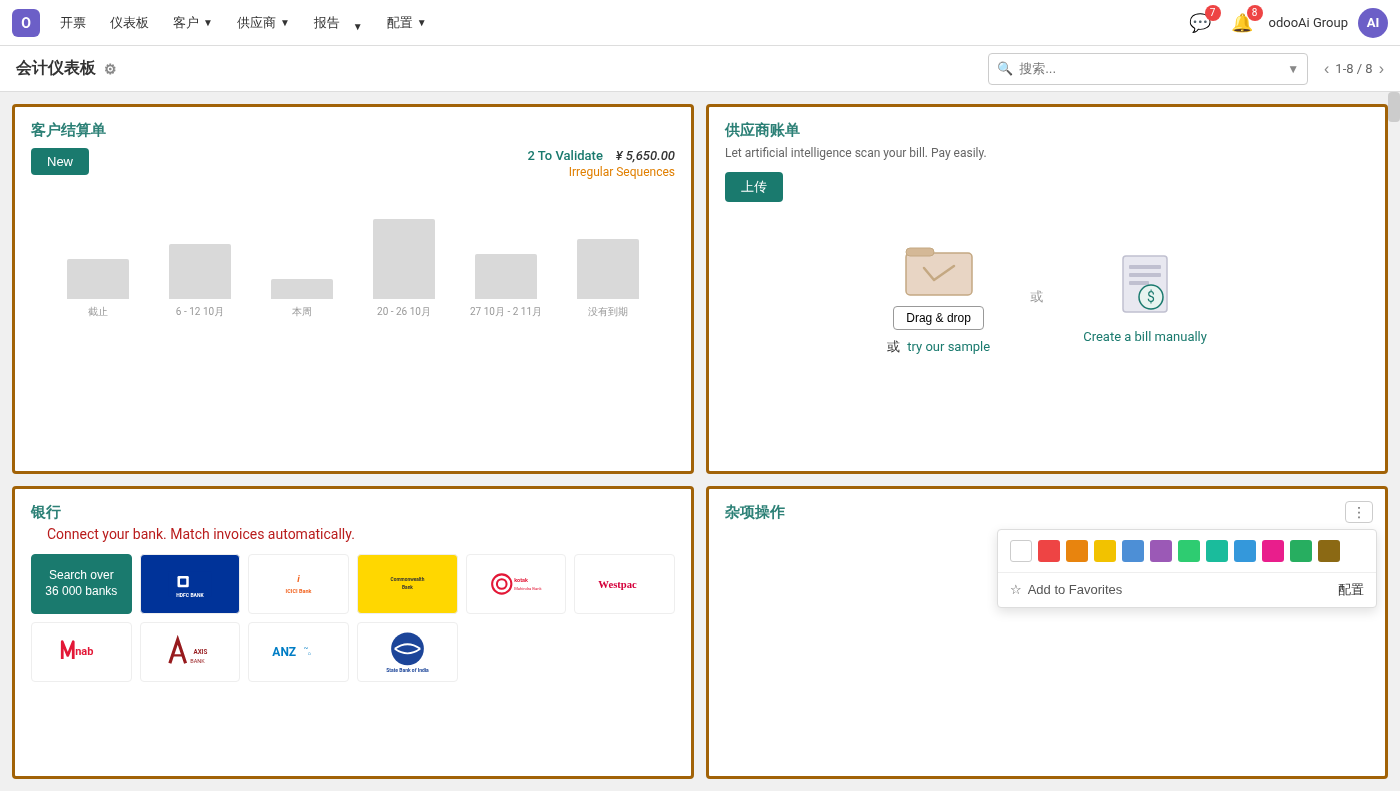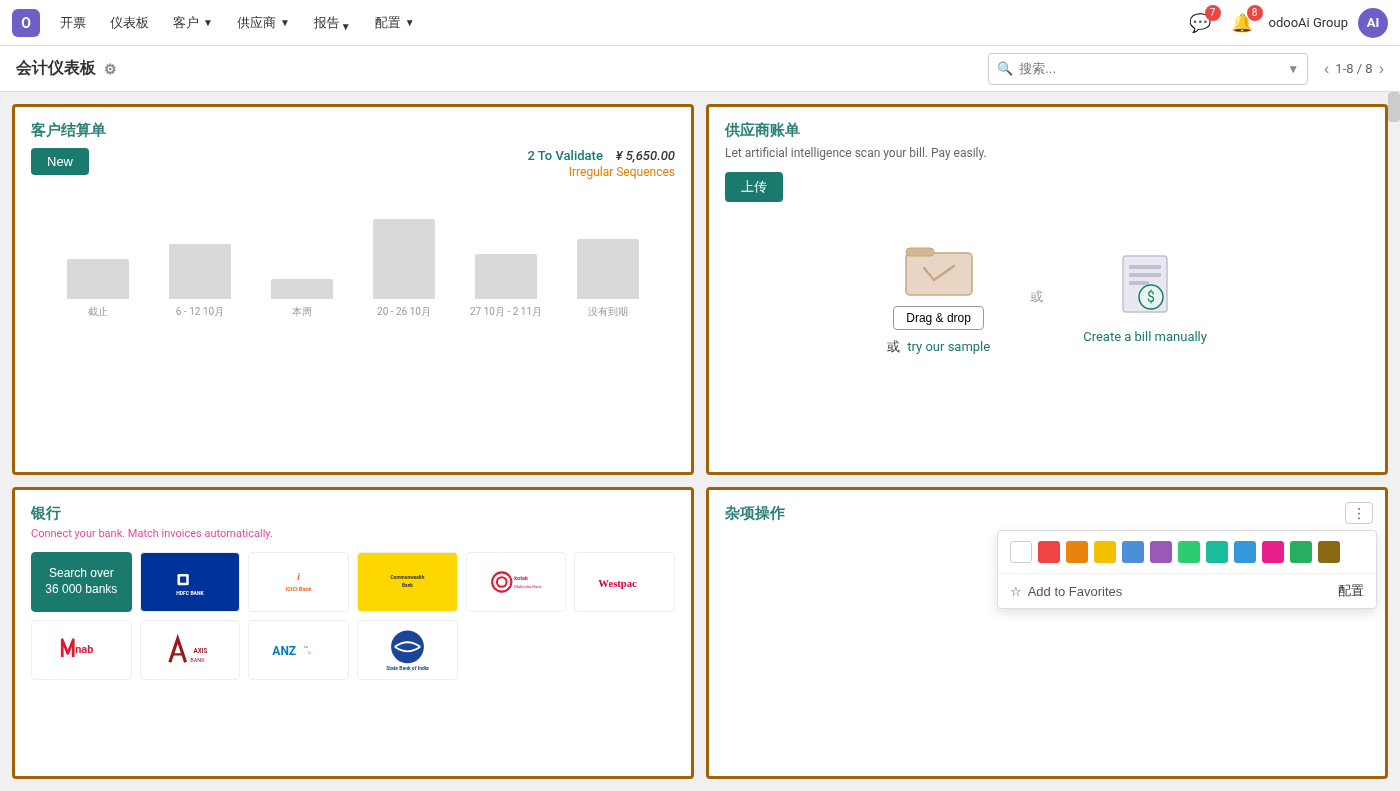--- a/index.html
+++ b/index.html
@@ -211,21 +211,21 @@
     }
     .or-text { color: #999; font-size: 13px; }
     .create-manually {
       display: flex; flex-direction: column; align-items: center; gap: 8px;
     }
     .create-link { color: #1a7a6e; font-size: 13px; cursor: pointer; text-decoration: none; }
 
     
     .bank-card-body { padding: 14px 16px; }
     .bank-title { font-size: 15px; font-weight: 600; color: #2c8076; margin-bottom: 4px; }
-    .bank-desc { font-size: 11px; color: #ec4899; margin-bottom: 12px; }
+    .bank-desc { font-size: 14px; color: #b91c1c; margin-bottom: 12px; margin-left: 16px; }
     .bank-logos-grid {
       display: grid;
       grid-template-columns: repeat(6, 1fr);
       gap: 8px;
     }
     .bank-logo-item {
       display: flex; align-items: center; justify-content: center;
       border: 1px solid #eee;
       border-radius: 4px;
       height: 60px;
@@ -315,21 +315,21 @@
     <span class="topnav-item">开票</span>
     <span class="topnav-item">仪表板</span>
     <span class="topnav-item" style="display:flex;align-items:center;gap:4px;">
       <span>客户</span>
       <span style="font-size:10px;">▼</span>
     </span>
     <span class="topnav-item" style="display:flex;align-items:center;gap:4px;">
       <span>供应商</span>
       <span style="font-size:10px;">▼</span>
     </span>
-    <span class="topnav-item" style="display:flex;align-items:flex-end;gap:1px;">
+    <span class="topnav-item" style="display:flex;align-items:flex-end;gap:13px;">
       <span>报告</span>
       <span style="font-size:10px;">▼</span>
     </span>
     <span class="topnav-item" style="display:flex;align-items:center;gap:4px;">
       <span>配置</span>
       <span style="font-size:10px;">▼</span>
     </span>
   </div>
   <div class="topnav-right">
     <div class="nav-icon-btn">

